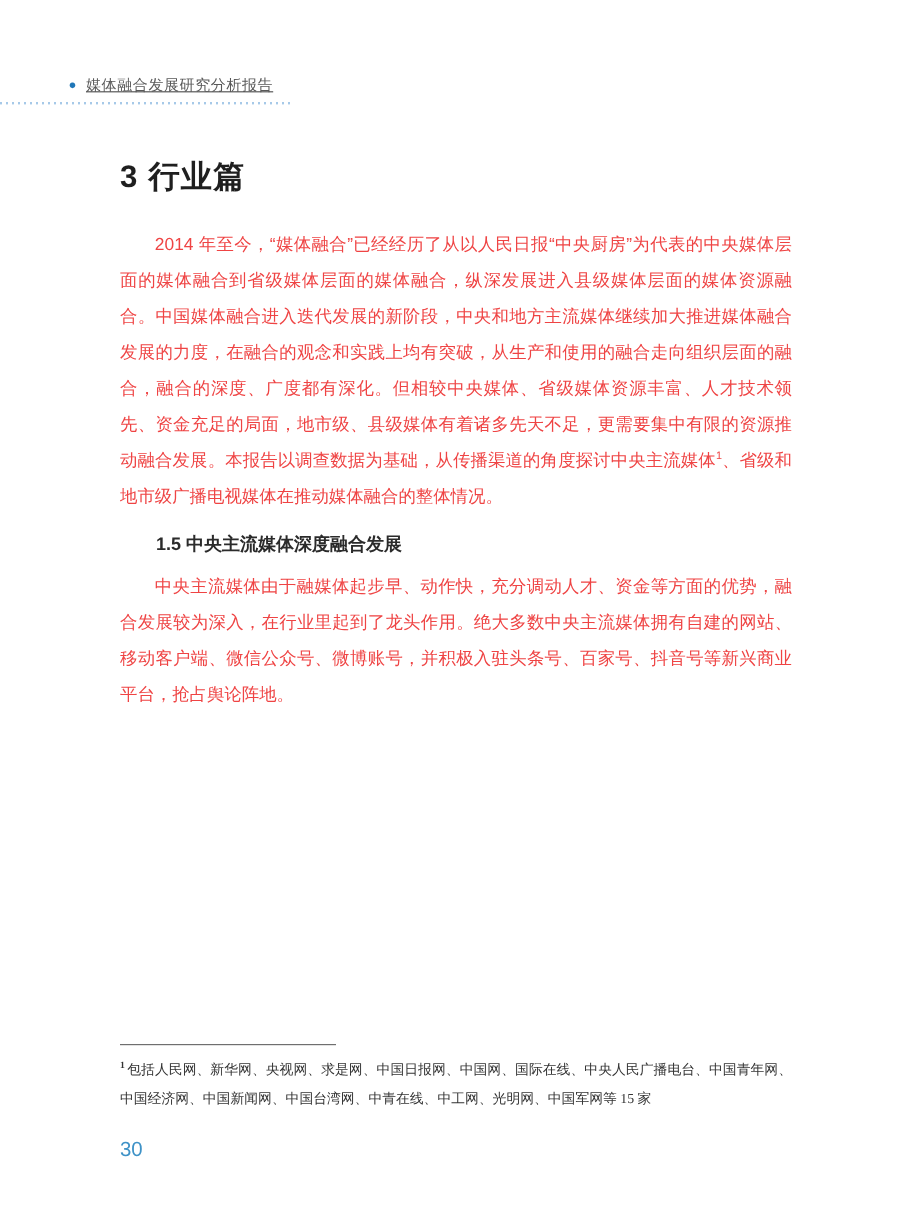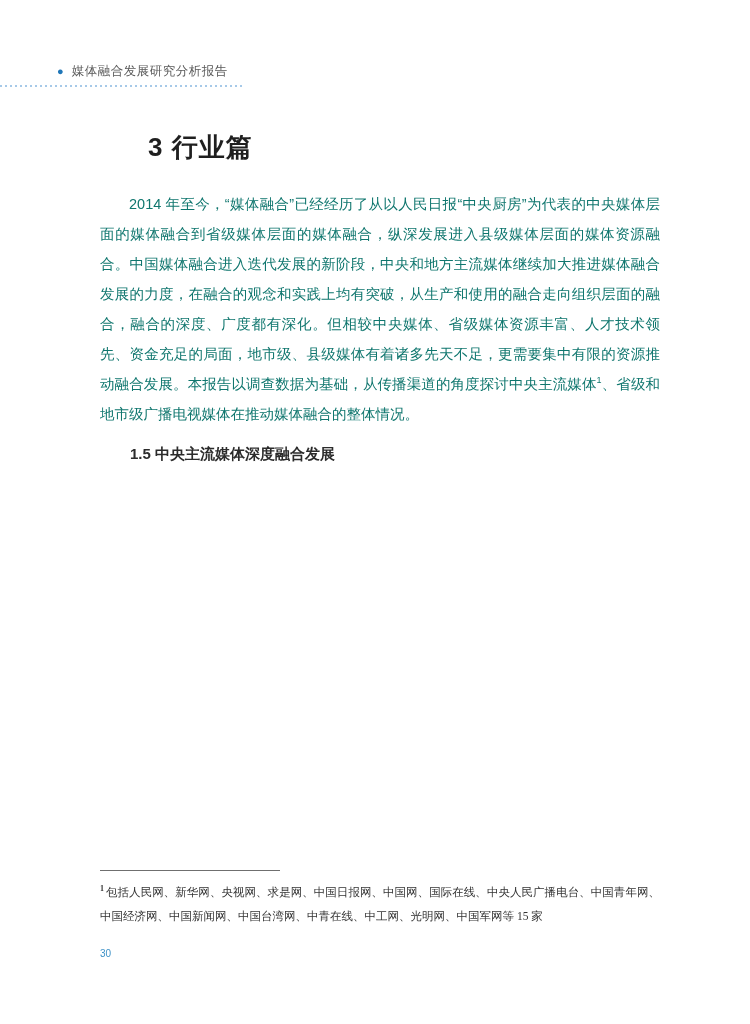--- a/index.html
+++ b/index.html
@@ -25,20 +25,21 @@
   }
   .bullet-dot {
     color: #2077b8;
     font-size: 11px;
     line-height: 1;
   }
   .doc-header-title {
     font-size: 12.5px;
     color: #595959;
     letter-spacing: 0.5px;
+    text-decoration: underline;
   }
   .dotted-rule {
     position: absolute;
     top: 85px;
     left: 0;
     width: 243px;
     height: 2px;
     background-image: repeating-linear-gradient(
       to right,
       #a6c9e8 0px, #a6c9e8 2px,
@@ -48,36 +49,35 @@
 
   
   .chapter-title {
     position: absolute;
     top: 130px;
     left: 100px;
     font-size: 26px;
     font-weight: 700;
     color: #1f1f1f;
     letter-spacing: 1px;
-    margin-left: 48px;
   }
 
   
   .content {
     position: absolute;
     top: 189px;
     left: 100px;
     width: 560px;
   }
   .body-para {
     font-size: 14.5px;
     line-height: 30px;
     text-align: justify;
     text-indent: 2em;
-    color: #0f766e;
+    color: #ef4444;
   }
   .sup-ref {
     font-size: 9px;
     vertical-align: super;
     line-height: 0;
   }
   .subsection-title {
     margin-top: 12px;
     font-size: 15px;
     font-weight: 700;
@@ -115,40 +115,41 @@
     line-height: 0;
     font-weight: 700;
     margin-right: 2px;
   }
 
   
   .page-number {
     position: absolute;
     top: 948px;
     left: 100px;
-    font-size: 10px;
+    font-size: 17px;
     color: #3e92c7;
   }
 </style>
 </head>
 <body>
 
 <div class="doc-header">
   <span class="bullet-dot">●</span>
   <span class="doc-header-title">媒体融合发展研究分析报告</span>
 </div>
 <div class="dotted-rule"></div>
 
 <h1 class="chapter-title">3 行业篇</h1>
 
 <div class="content">
   <p class="body-para"><span>2014 年至今，“媒体融合”已经经历了从以人民日报“中央厨房”为代表的中央媒体层面的媒体融合到省级媒体层面的媒体融合，纵深发展进入县级媒体层面的媒体资源融合。中国媒体融合进入迭代发展的新阶段，中央和地方主流媒体继续加大推进媒体融合发展的力度，在融合的观念和实践上均有突破，从生产和使用的融合走向组织层面的融合，融合的深度、广度都有深化。但相较中央媒体、省级媒体资源丰富、人才技术领先、资金充足的局面，地市级、县级媒体有着诸多先天不足，更需要集中有限的资源推动融合发展。本报告以调查数据为基础，从传播渠道的角度探讨中央主流媒体</span><span class="sup-ref">1</span><span>、省级和地市级广播电视媒体在推动媒体融合的整体情况。</span></p>
 
   <h2 class="subsection-title">1.5 中央主流媒体深度融合发展</h2>
 
+  <p class="body-para second">中央主流媒体由于融媒体起步早、动作快，充分调动人才、资金等方面的优势，融合发展较为深入，在行业里起到了龙头作用。绝大多数中央主流媒体拥有自建的网站、移动客户端、微信公众号、微博账号，并积极入驻头条号、百家号、抖音号等新兴商业平台，抢占舆论阵地。</p>
 </div>
 
 <div class="footnote-area">
   <div class="footnote-rule"></div>
   <p class="footnote-text"><span class="footnote-marker">1</span><span>包括人民网、新华网、央视网、求是网、中国日报网、中国网、国际在线、中央人民广播电台、中国青年网、中国经济网、中国新闻网、中国台湾网、中青在线、中工网、光明网、中国军网等 15 家</span></p>
 </div>
 
 <div class="page-number">30</div>
 
 </body></html>

